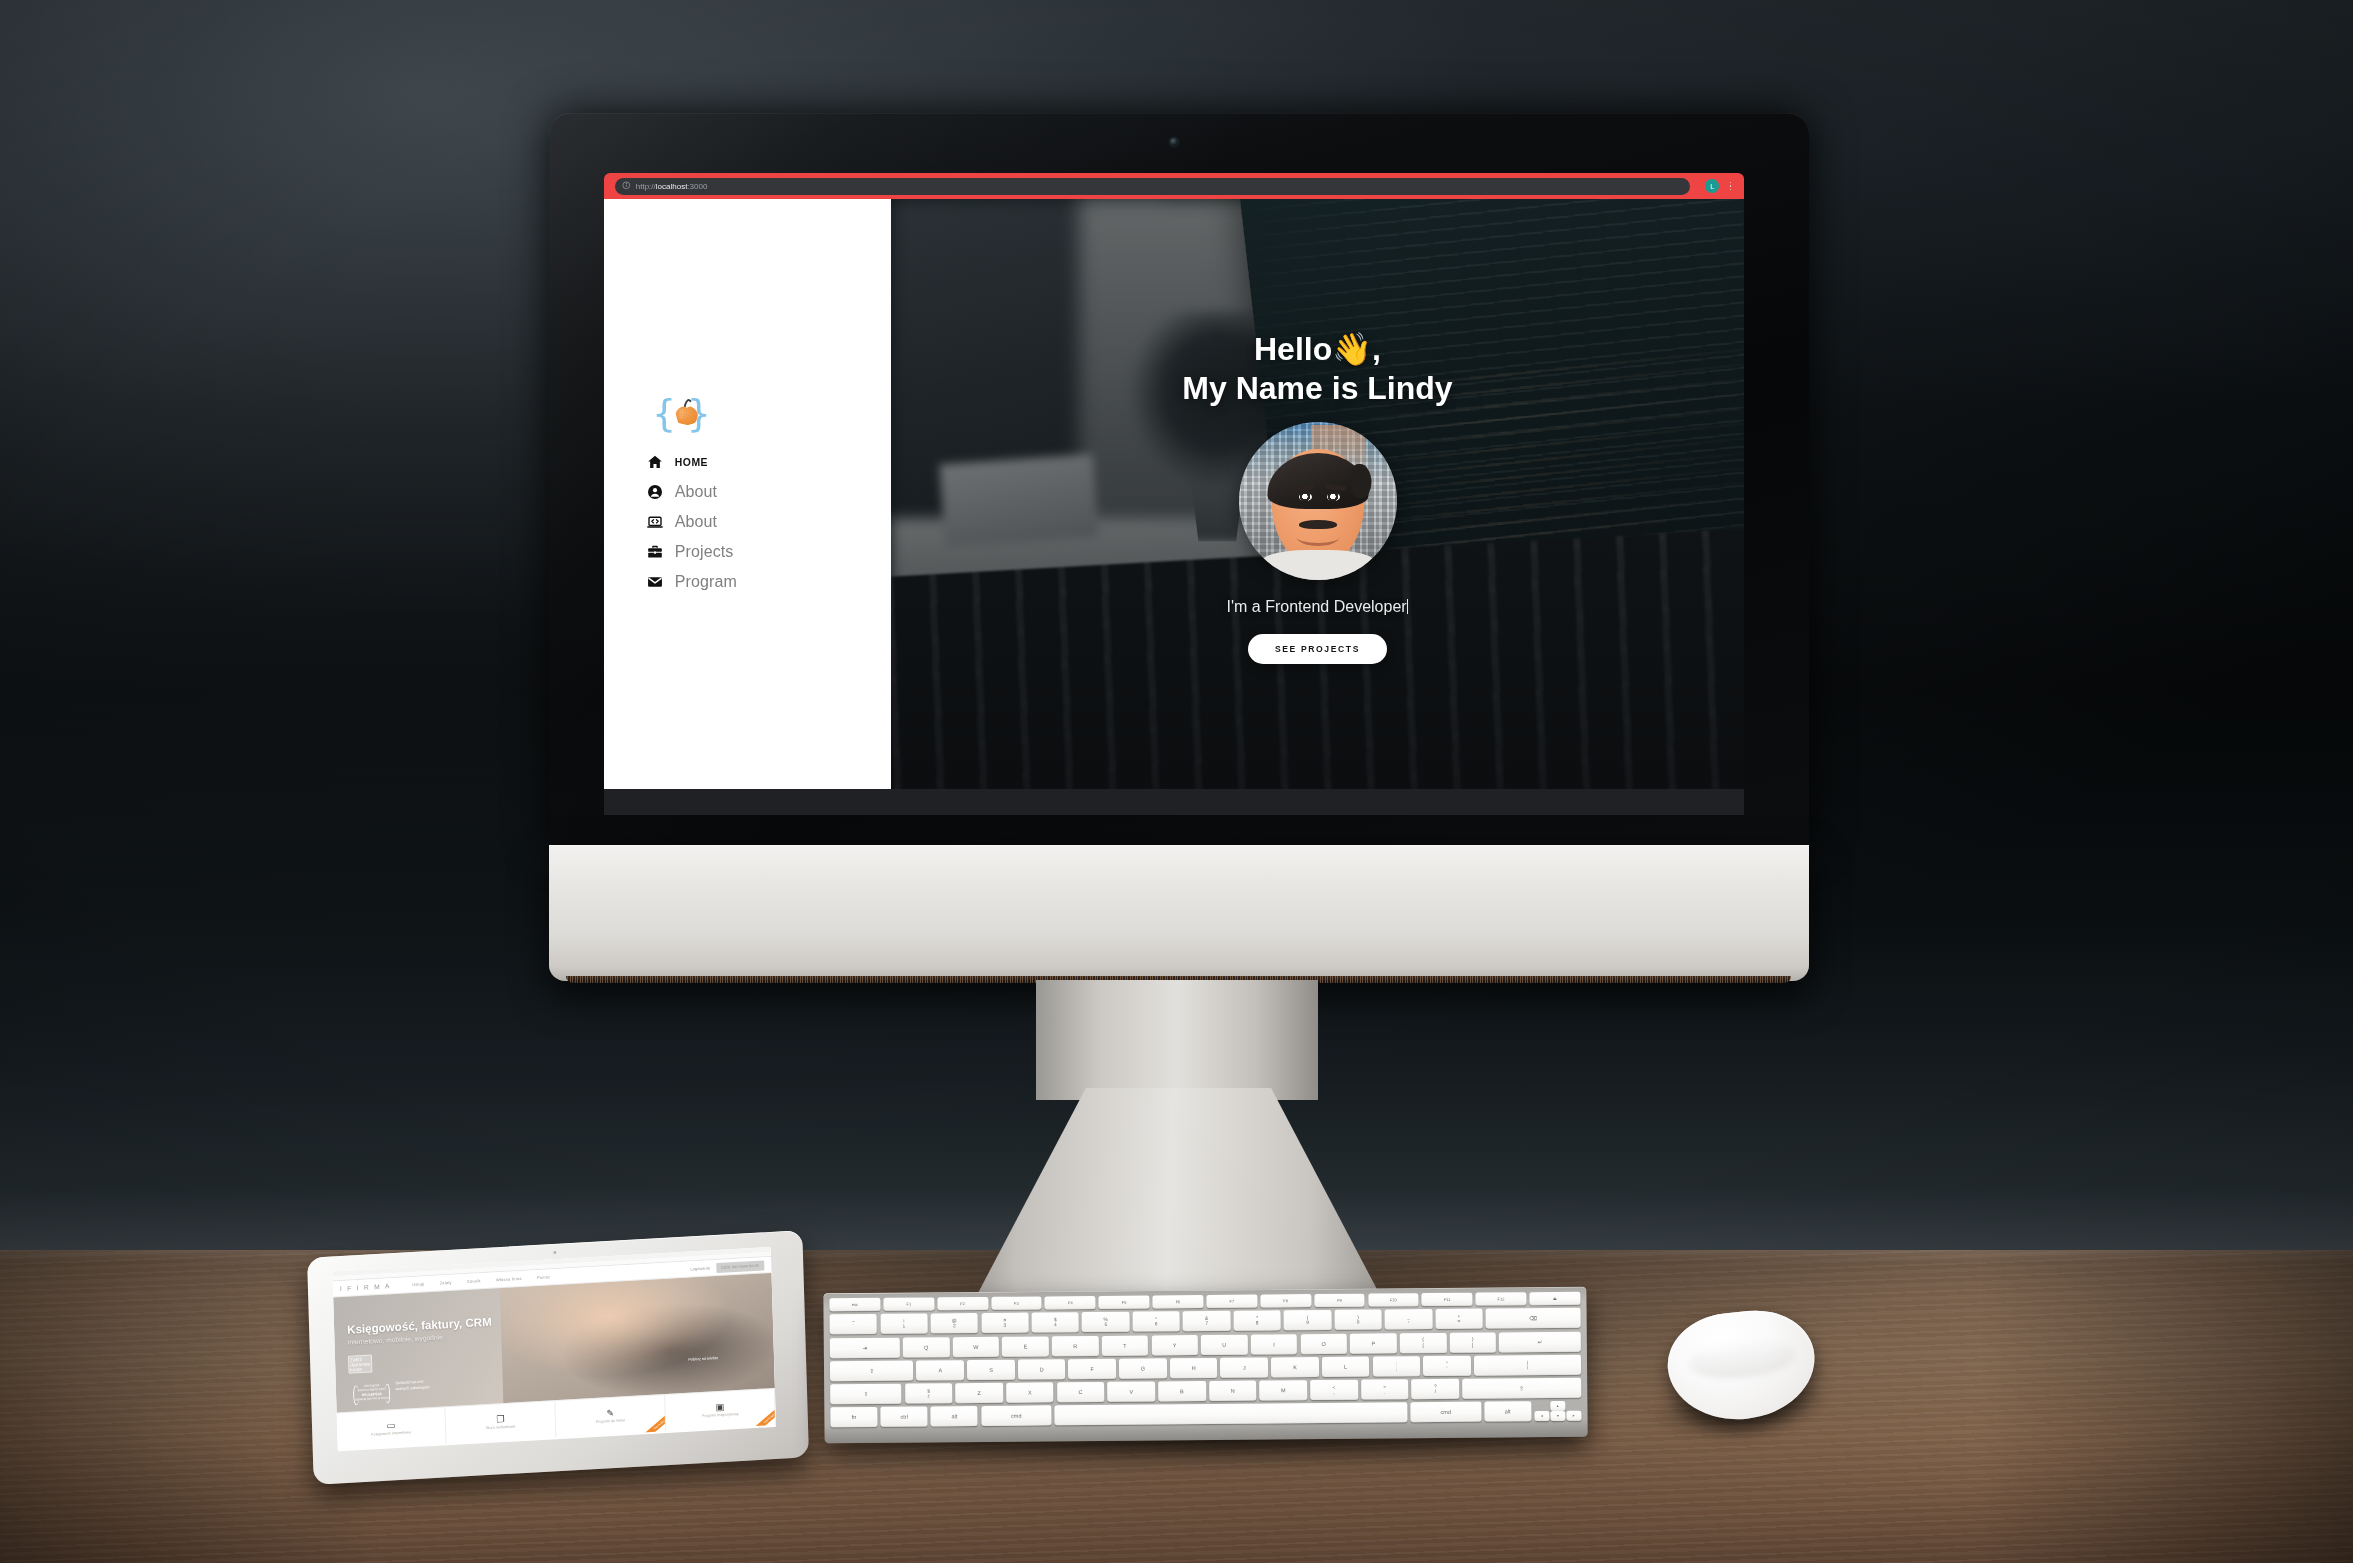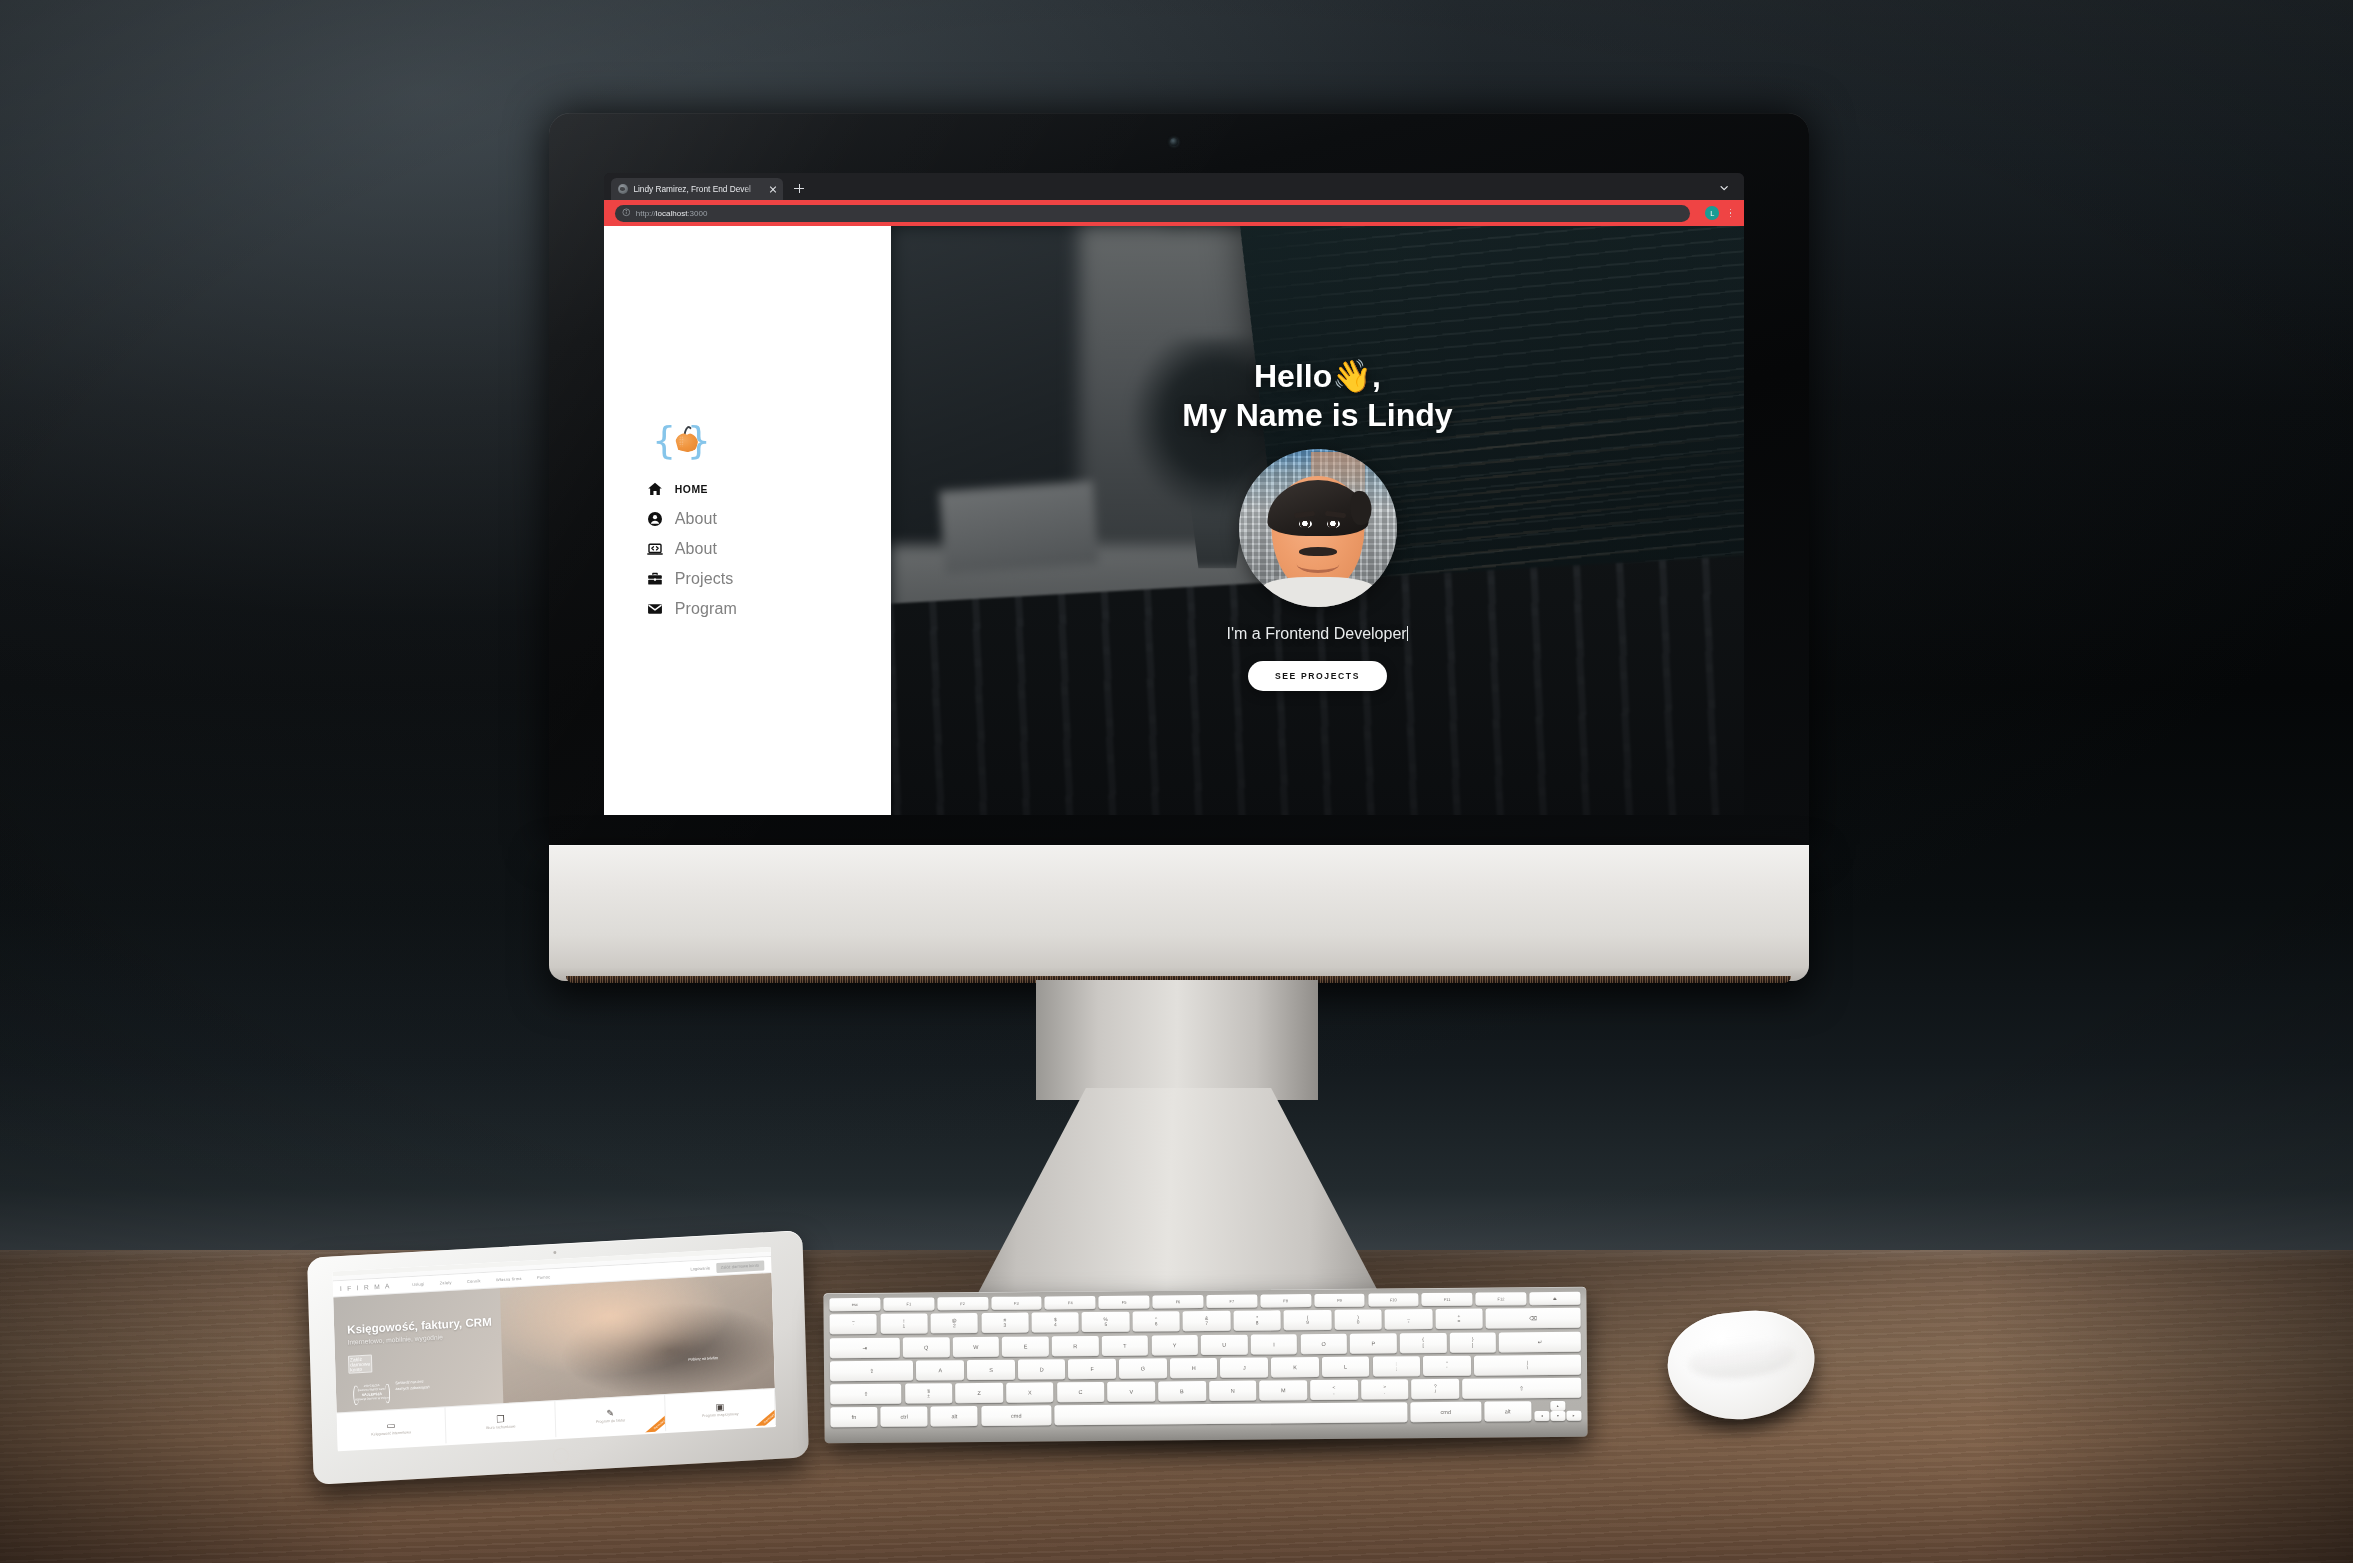--- a/index.html
+++ b/index.html
@@ -383,33 +383,20 @@
       
     </div>
     <div class="imac-vent"></div>
     <div class="stand-foot-shadow"></div>
     <div class="stand-neck"></div>
     <div class="stand-foot"></div>
   </div>
 
   <div class="browser">
 
-    <div class="tabstrip">
-      <div class="tab">
-        <div class="favicon"></div>
-        <div class="tab-title">Lindy Ramirez, Front End Devel</div>
-        <div class="tab-close"></div>
-      </div>
-      <div class="newtab"></div>
-      <div class="tabsearch">
-        <svg width="12.3" height="12.3" viewBox="0 0 24 24" fill="none" stroke="#e8eaed" stroke-width="2.4" stroke-linecap="round" stroke-linejoin="round">
-            <polyline points="6 9 12 15 18 9"></polyline>
-          </svg>
-      </div>
-    </div>
 
     <div class="toolbar">
       <div class="tb-btn">
         <svg width="11" height="11" viewBox="0 0 24 24" fill="none" stroke="#e8eaed" stroke-width="2" stroke-linecap="round" stroke-linejoin="round">
             <line x1="20" y1="12" x2="5" y2="12"></line>
             <polyline points="11 19 4 12 11 5"></polyline>
           </svg>
       </div>
       <div class="tb-btn">
         <svg width="11" height="11" viewBox="0 0 24 24" fill="none" stroke="#7d8184" stroke-width="2" stroke-linecap="round" stroke-linejoin="round">

